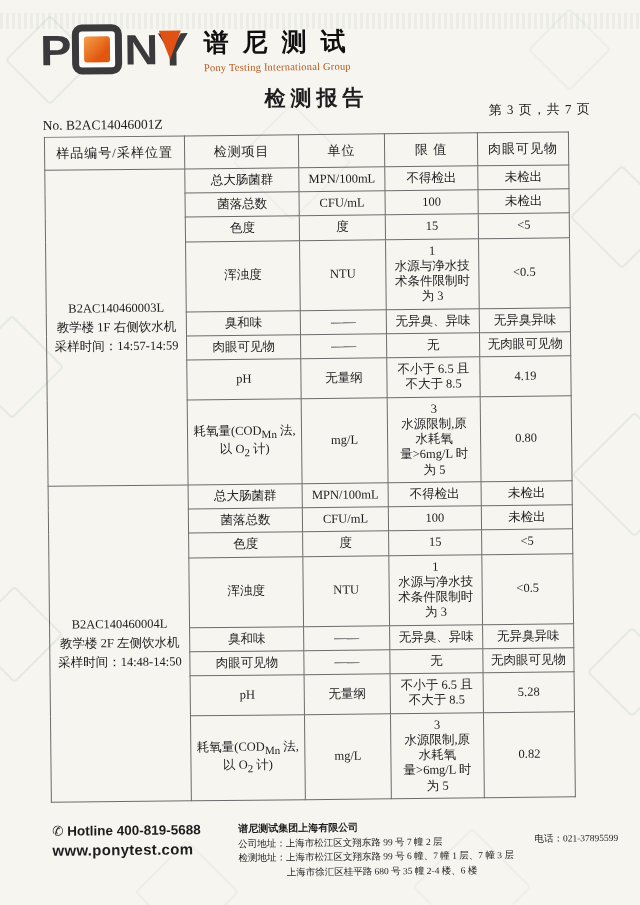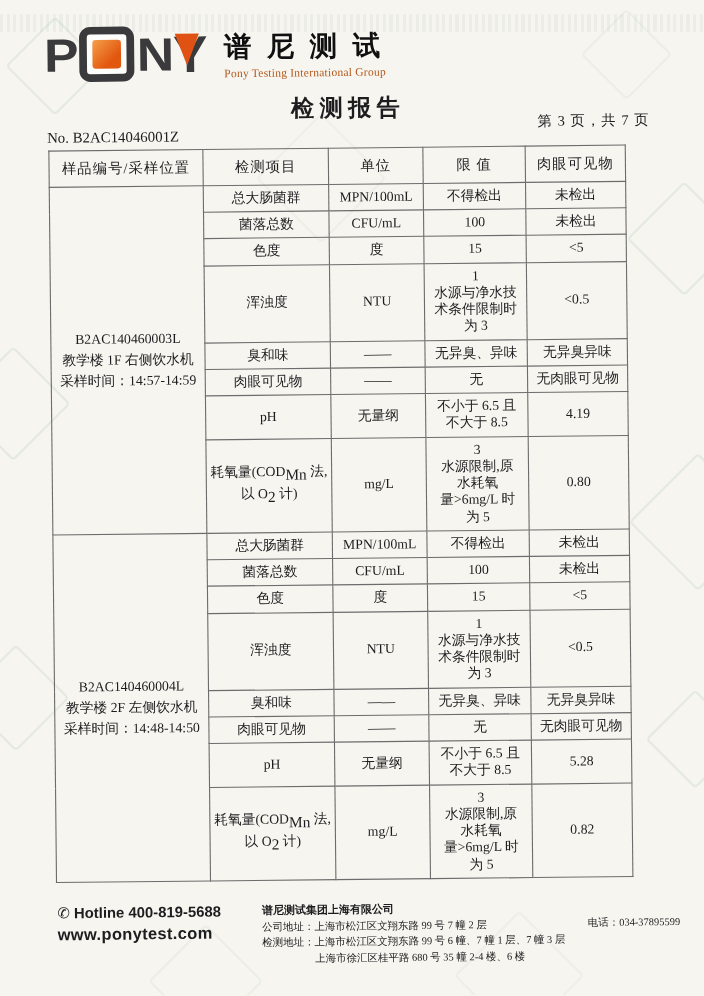--- a/index.html
+++ b/index.html
@@ -50,21 +50,21 @@
   
   .report-table { position:absolute; top:134px; left:47px; border-collapse:collapse; table-layout:fixed; width:524px; }
   .report-table th, .report-table td {
     border:1px solid #6c6c6c; text-align:center; vertical-align:middle;
     font-size:12.5px; line-height:1.22; padding:4px 2px; overflow:hidden;
   }
   .report-table th { font-weight:400; font-size:13px; padding:8px 2px; letter-spacing:1px; }
   .limit-cell, .item-cell, .result-cell { white-space:pre-line; }
   .unit-cell { white-space:nowrap; }
   .sample-cell div { line-height:1.5; }
-  sub { font-size:14px; }
+  sub { font-size:11px; }
 
   
   .footer { position:absolute; left:48px; top:820px; width:566px; display:flex; }
   .f-left { width:178px; flex:none; font-family:"Liberation Sans","DejaVu Sans",sans-serif; }
   .hotline { font-weight:700; font-size:13.5px; white-space:nowrap; }
   .phone-glyph { font-weight:400; }
   .website { font-weight:700; font-size:15px; letter-spacing:.3px; margin-top:3px; }
   .f-mid { font-size:9.5px; line-height:1.55; margin-left:8px; }
   .company { font-weight:700; font-size:10px; }
   .addr-cont { padding-left:48px; }
@@ -260,17 +260,17 @@
       <div class="f-left">
         <div class="hotline"><span class="phone-glyph">✆</span> <span>Hotline 400-819-5688</span></div>
         <div class="website">www.ponytest.com</div>
       </div>
       <div class="f-mid">
         <div class="company">谱尼测试集团上海有限公司</div>
         <div>公司地址：上海市松江区文翔东路 99 号 7 幢 2 层</div>
         <div>检测地址：上海市松江区文翔东路 99 号 6 幢、7 幢 1 层、7 幢 3 层</div>
         <div class="addr-cont">上海市徐汇区桂平路 680 号 35 幢 2-4 楼、6 楼</div>
       </div>
-      <div class="f-right">电话：034-37895599</div>
+      <div class="f-right">电话：021-37895599</div>
     </div>
 
   </div>
 </div>
 
 </body></html>

